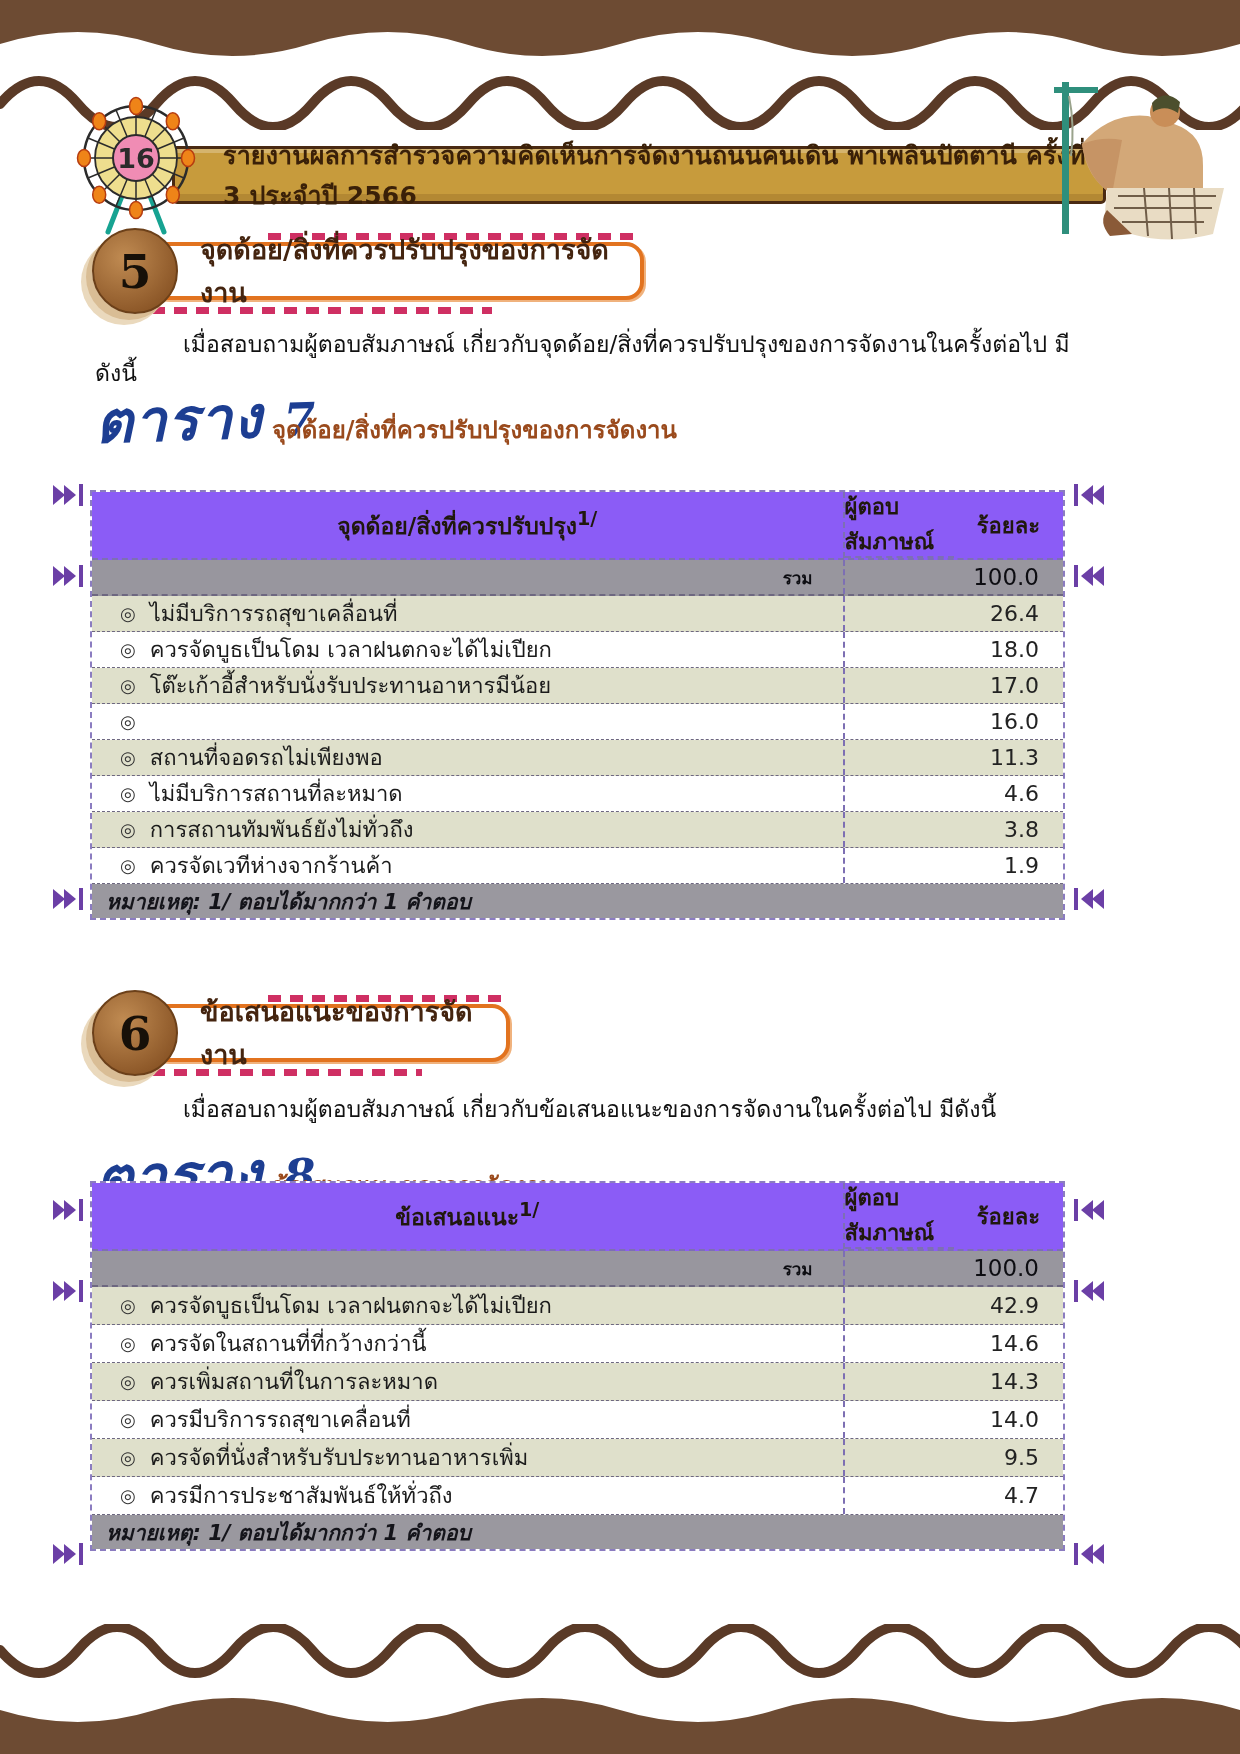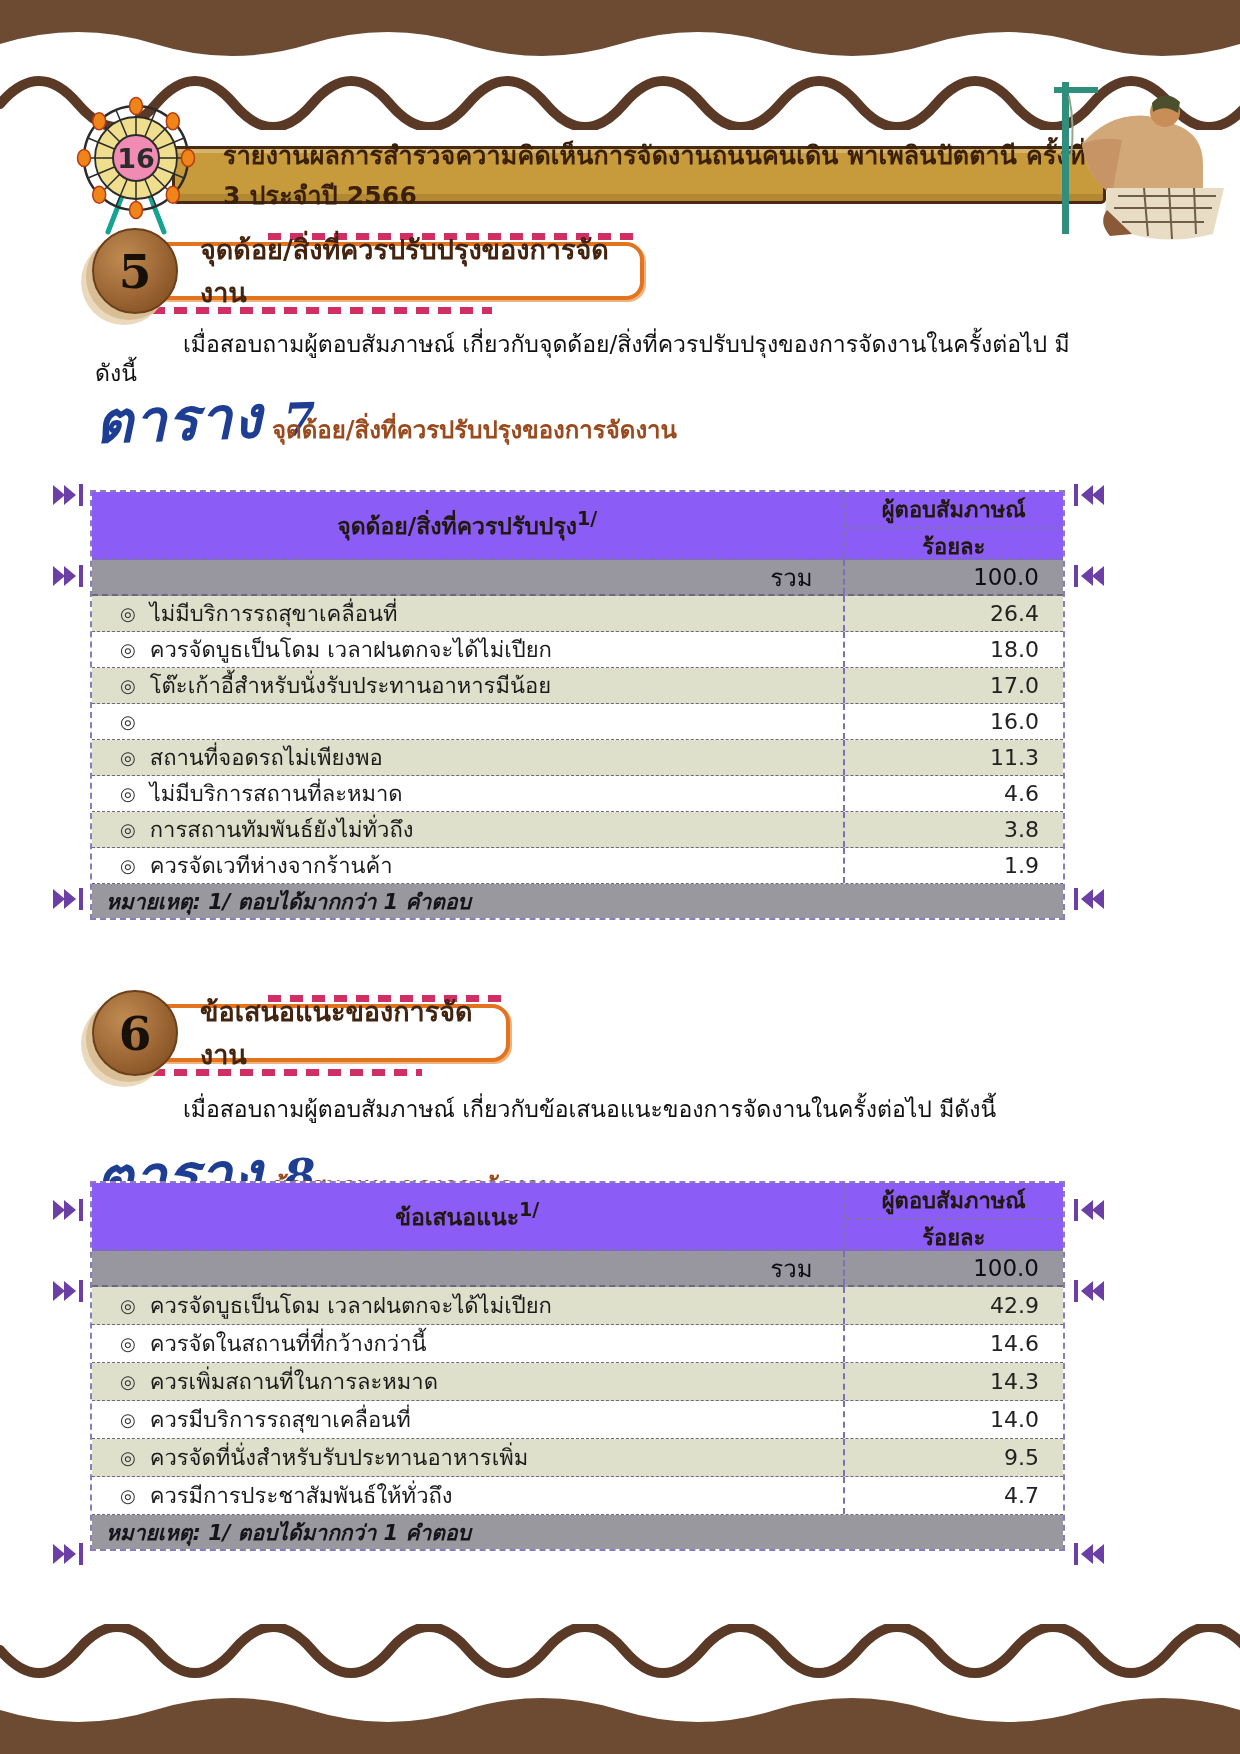--- a/index.html
+++ b/index.html
@@ -43,26 +43,26 @@
 
   
   .tbl{left:90px;width:975px;background:#fff;border:2px dashed #8b7cc0;box-sizing:border-box;}
   .tr{display:flex;width:100%;box-sizing:border-box;}
   .cell-l{flex:0 0 77.5%;box-sizing:border-box;border-right:2px dashed #7d6fb3;
           display:flex;align-items:center;}
   .cell-r{flex:1;box-sizing:border-box;display:flex;align-items:center;justify-content:flex-end;
           padding-right:24px;}
   .thead{height:68px;background:#8b5cf6;border-bottom:2px dashed #7d6fb3;}
   .thead .cell-l{justify-content:center;font-weight:bold;font-size:23px;color:#20180d;}
-  .th-stack{flex:1;display:flex;flex-direction:column;}
+  .th-stack{flex:1;display:flex;}
   .th-sub{flex:1;display:flex;align-items:center;justify-content:center;
           font-weight:bold;font-size:22px;color:#20180d;}
   .th-sub.first{border-bottom:2px dashed #7d6fb3;}
   .row-total{height:36px;background:#98969e;border-bottom:2px dashed #6d6780;}
-  .row-total .cell-l{justify-content:flex-end;padding-right:30px;font-weight:normal;font-size:24px;color:#0d0d12;}
+  .row-total .cell-l{justify-content:flex-end;padding-right:30px;font-weight:bold;font-size:17px;color:#0d0d12;}
   .row-total .cell-r{font-size:23px;color:#0d0d12;}
   .row{height:36px;border-bottom:1.5px dashed #6d6780;font-size:22px;}
   .row .cell-l{padding-left:28px;gap:14px;}
   .row .cell-r{font-size:22px;color:#222;}
   .row.h38{height:38px;}
   .row.shaded{background:#dfe0cb;}
   .bullet{font-size:18px;color:#333;}
   .fnote{height:34px;background:#9a989f;display:flex;align-items:center;
          padding-left:14px;font-size:21px;font-style:italic;font-weight:bold;color:#14141a;}
 

